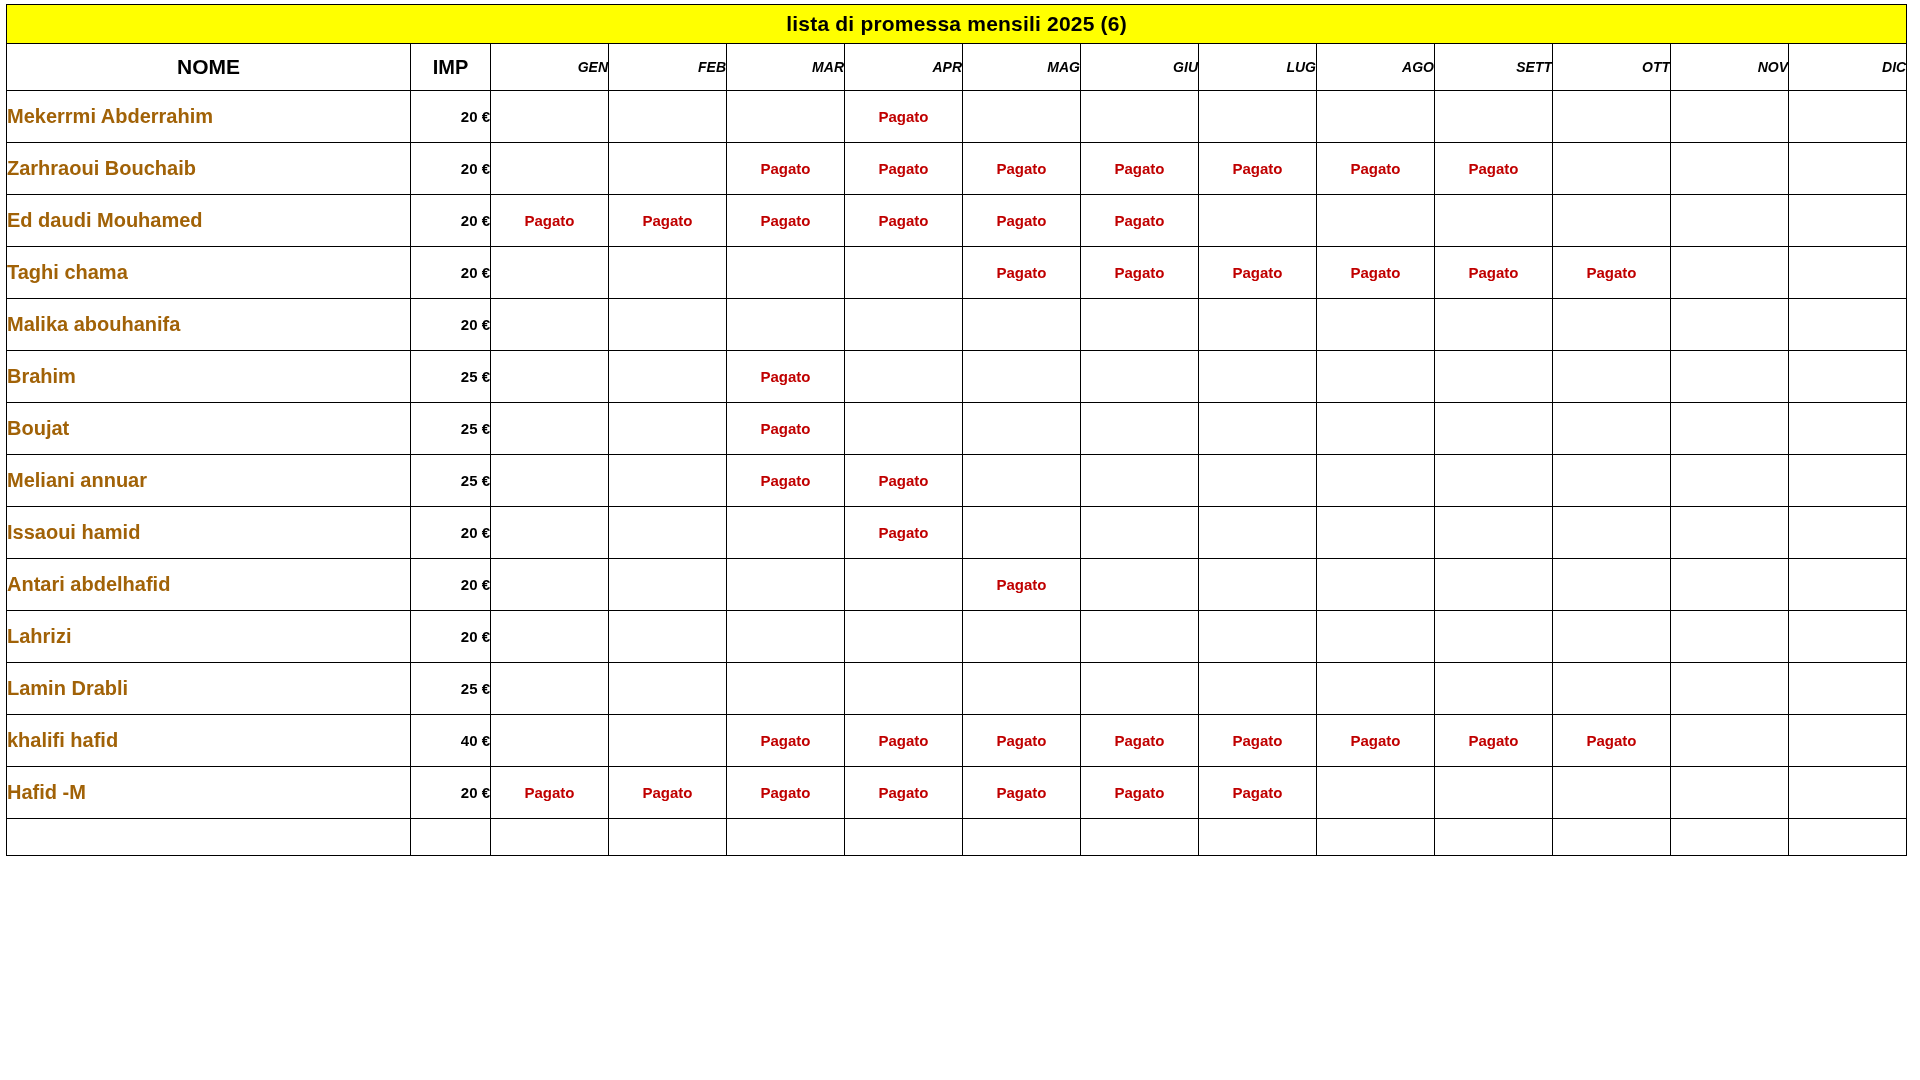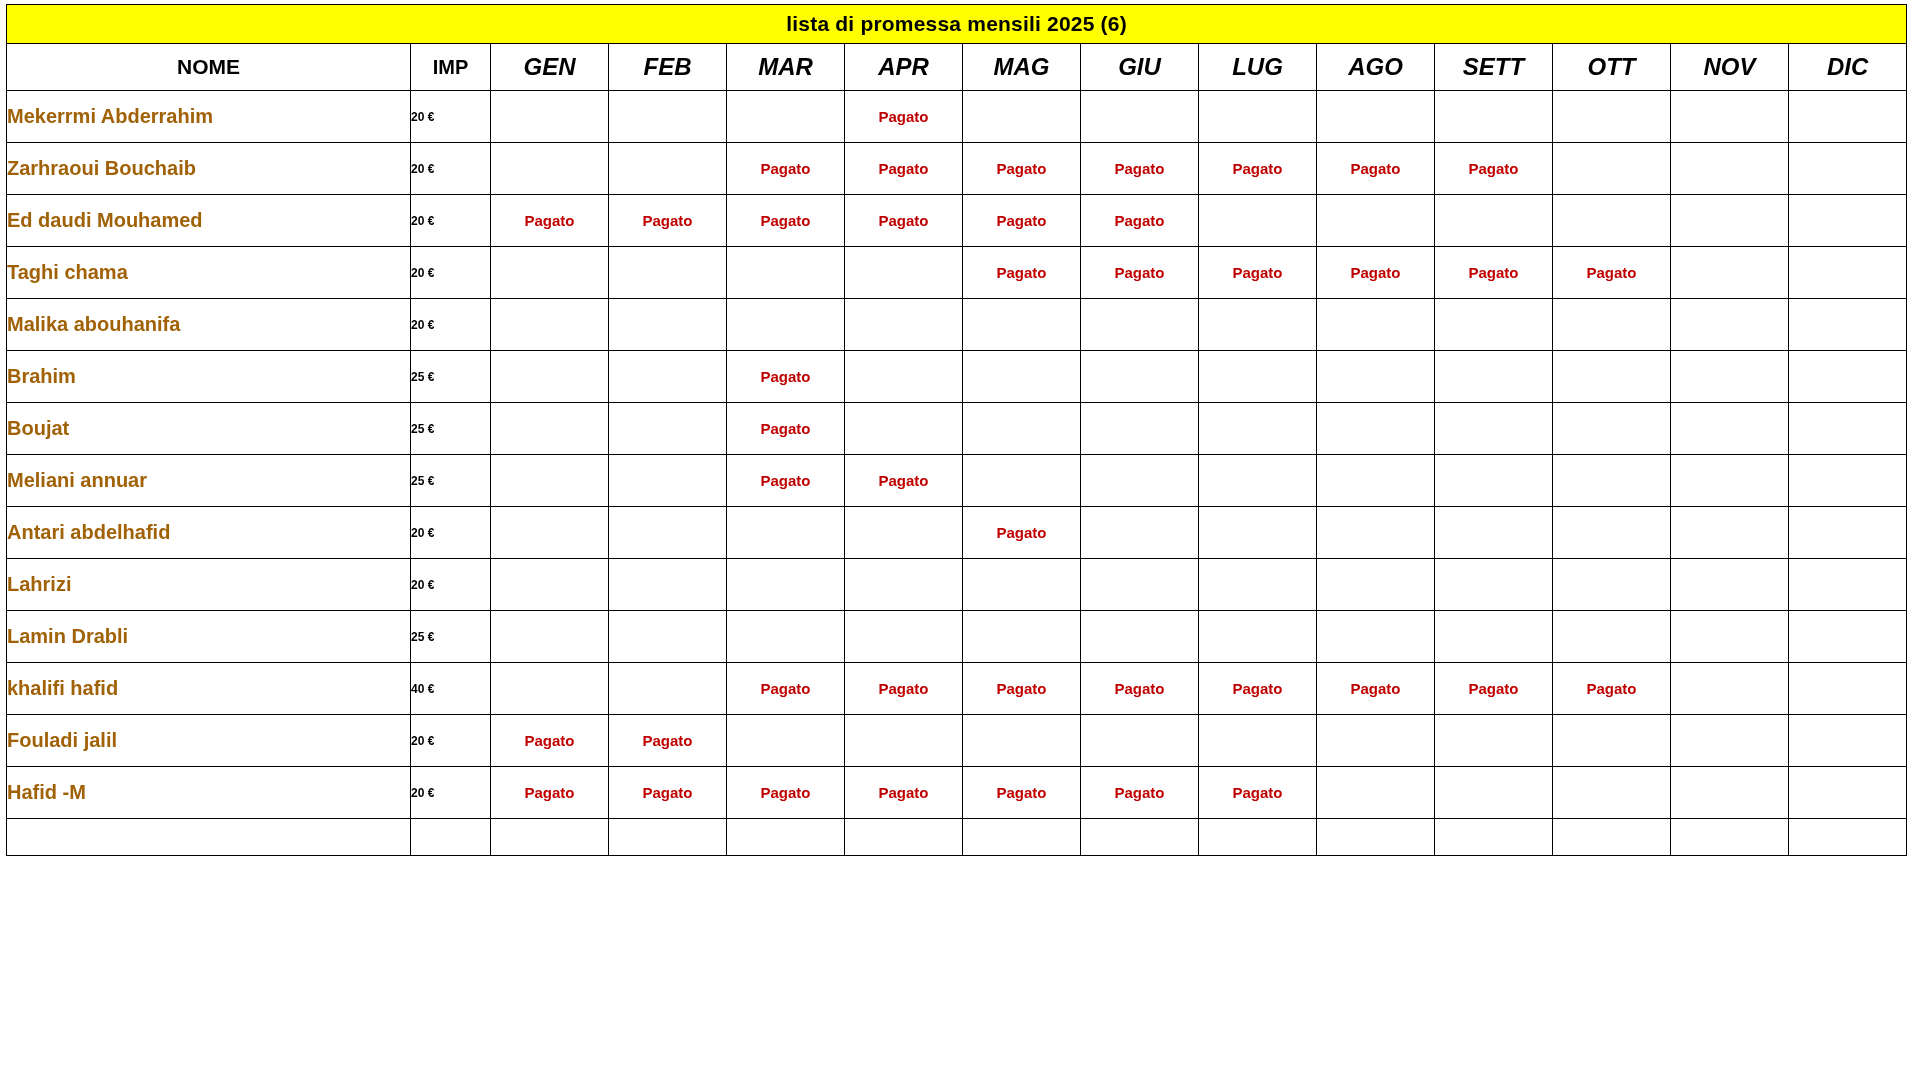--- a/index.html
+++ b/index.html
@@ -43,34 +43,34 @@
   
   .hdr {
     height: 46px;
     text-align: center;
     font-weight: bold;
     font-size: 20px;
     color: #000000;
     background: #ffffff;
   }
   .hdr.nome { font-size: 21px; }
-  .hdr.month { font-style: italic; font-size: 24px; }
+  .hdr.month { font-style: italic; font-size: 14px; text-align: right; }
   
   tr.data-row td { height: 51px; }
   td.name {
     text-align: left;
     padding-left: 10px;
     font-weight: bold;
     font-size: 20px;
     color: #a16207;
   }
   td.imp {
-    text-align: left;
-    font-weight: bold;
-    font-size: 12px;
+    text-align: right;
+    font-weight: bold;
+    font-size: 15px;
     color: #000000;
   }
   td.pay {
     text-align: center;
     font-weight: bold;
     font-size: 15px;
     color: #c00000;
   }
   tr.empty-row td { height: 36px; }
   .v-mid { vertical-align: middle; }
@@ -238,20 +238,36 @@
           <td class="pay v-mid"></td>
           <td class="pay v-mid"></td>
           <td class="pay v-mid"></td>
           <td class="pay v-mid"></td>
           <td class="pay v-mid"></td>
           <td class="pay v-mid"></td>
           <td class="pay v-mid"></td>
           <td class="pay v-mid"></td>
         </tr>
         <tr class="data-row">
+          <td class="name v-mid">Issaoui hamid</td>
+          <td class="imp v-mid">20 €</td>
+          <td class="pay v-mid"></td>
+          <td class="pay v-mid"></td>
+          <td class="pay v-mid"></td>
+          <td class="pay v-mid">Pagato</td>
+          <td class="pay v-mid"></td>
+          <td class="pay v-mid"></td>
+          <td class="pay v-mid"></td>
+          <td class="pay v-mid"></td>
+          <td class="pay v-mid"></td>
+          <td class="pay v-mid"></td>
+          <td class="pay v-mid"></td>
+          <td class="pay v-mid"></td>
+        </tr>
+        <tr class="data-row">
           <td class="name v-mid">Antari abdelhafid</td>
           <td class="imp v-mid">20 €</td>
           <td class="pay v-mid"></td>
           <td class="pay v-mid"></td>
           <td class="pay v-mid"></td>
           <td class="pay v-mid"></td>
           <td class="pay v-mid">Pagato</td>
           <td class="pay v-mid"></td>
           <td class="pay v-mid"></td>
           <td class="pay v-mid"></td>
@@ -298,36 +314,20 @@
           <td class="pay v-mid"></td>
           <td class="pay v-mid"></td>
           <td class="pay v-mid">Pagato</td>
           <td class="pay v-mid">Pagato</td>
           <td class="pay v-mid">Pagato</td>
           <td class="pay v-mid">Pagato</td>
           <td class="pay v-mid">Pagato</td>
           <td class="pay v-mid">Pagato</td>
           <td class="pay v-mid">Pagato</td>
           <td class="pay v-mid">Pagato</td>
-          <td class="pay v-mid"></td>
-          <td class="pay v-mid"></td>
-        </tr>
-        <tr class="data-row">
-          <td class="name v-mid">Fouladi jalil</td>
-          <td class="imp v-mid">20 €</td>
-          <td class="pay v-mid">Pagato</td>
-          <td class="pay v-mid">Pagato</td>
-          <td class="pay v-mid"></td>
-          <td class="pay v-mid"></td>
-          <td class="pay v-mid"></td>
-          <td class="pay v-mid"></td>
-          <td class="pay v-mid"></td>
-          <td class="pay v-mid"></td>
-          <td class="pay v-mid"></td>
-          <td class="pay v-mid"></td>
           <td class="pay v-mid"></td>
           <td class="pay v-mid"></td>
         </tr>
         <tr class="data-row">
           <td class="name v-mid">Hafid -M</td>
           <td class="imp v-mid">20 €</td>
           <td class="pay v-mid">Pagato</td>
           <td class="pay v-mid">Pagato</td>
           <td class="pay v-mid">Pagato</td>
           <td class="pay v-mid">Pagato</td>

